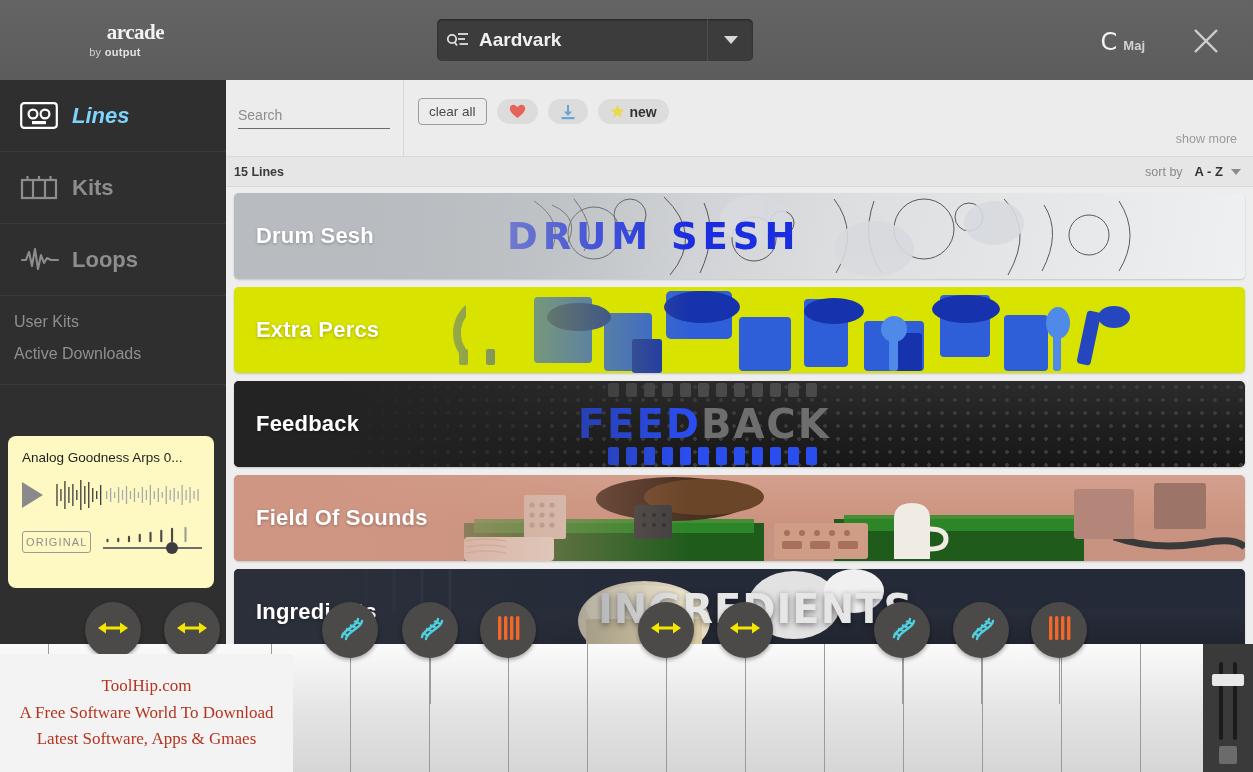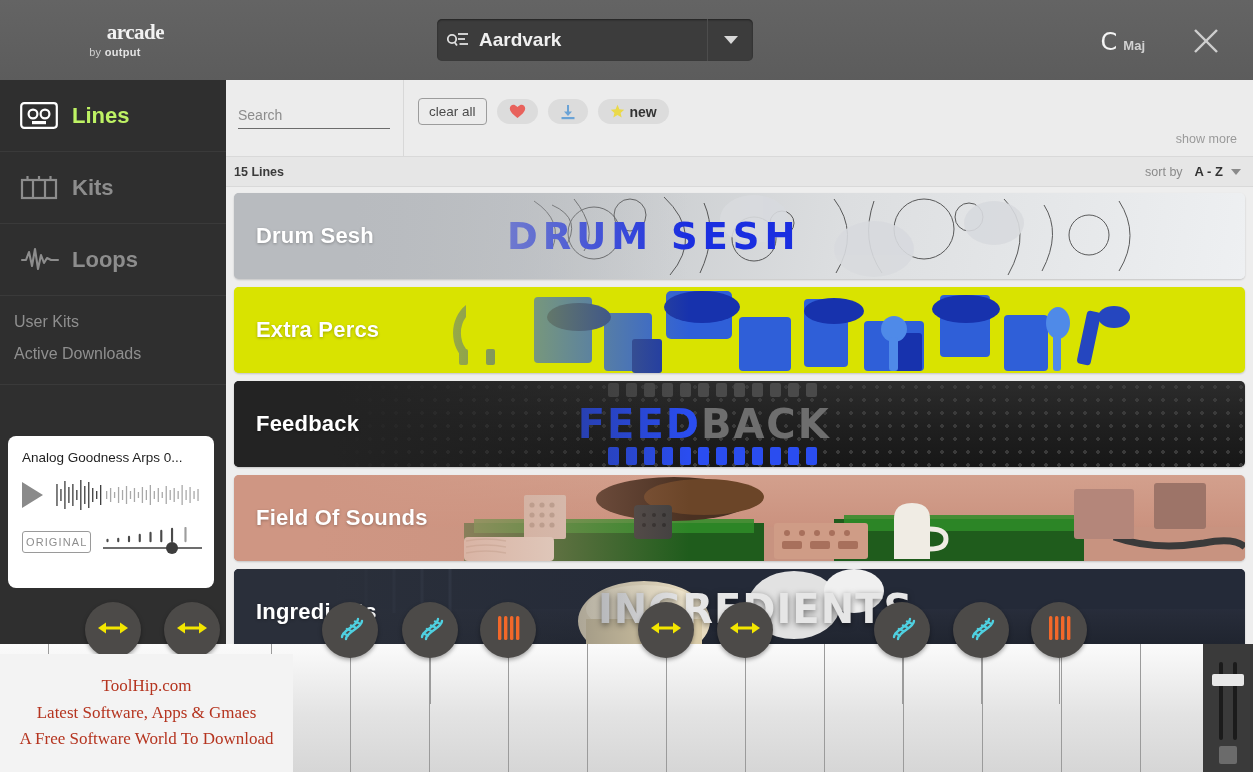--- a/index.html
+++ b/index.html
@@ -47,31 +47,31 @@
   #sidebar {
     position:absolute; left:0; top:80px; width:226px; height:692px;
     background:#2f2f2f;
   }
   .nav-main {
     height:72px; display:flex; align-items:center; padding-left:14px;
     border-bottom:1px solid #3a3a3a; cursor:pointer;
   }
   .nav-icon { width:58px; display:flex; align-items:center; justify-content:flex-start; padding-left:6px; }
   .nav-label { font-size:22px; font-weight:600; color:#8d8d8d; }
-  .nav-main.active .nav-label { color:#bef264; }
+  .nav-main.active .nav-label { color:#7dd3fc;font-style:italic; }
 
   .nav-sub {
     padding:7px 0 7px 14px; font-size:16px; color:#8f8f8f; cursor:pointer;
   }
   #subnav { padding-top:10px; border-bottom:1px solid #3a3a3a; padding-bottom:14px; }
 
   
   #player {
     position:absolute; left:8px; top:356px; width:206px; height:152px;
-    background:#ffffff; border-radius:8px; padding:14px 12px 12px 14px;
+    background:#fef9c3; border-radius:8px; padding:14px 12px 12px 14px;
   }
   #player-title { font-size:13.5px; color:#1f1f1f; margin-bottom:12px; }
   #player-row { display:flex; align-items:center; gap:10px; height:36px; }
   #play-btn { width:0;height:0;border-top:13px solid transparent;border-bottom:13px solid transparent;border-left:21px solid #8a8a8a; cursor:pointer; }
   #waveform { flex:1; height:34px; position:relative; }
   #player-row2 { display:flex; align-items:center; gap:12px; margin-top:14px; }
   #orig-badge {
     border:1px solid #9a9a9a; color:#8e8e8e; font-size:11px; letter-spacing:1.1px;
     padding:4px 3px; border-radius:3px; cursor:pointer;
   }
@@ -716,15 +716,15 @@
          <rect x="8" y="1" width="3.4" height="24" rx="1.6"></rect>
          <rect x="14" y="1" width="3.4" height="24" rx="1.6"></rect>
          <rect x="20" y="1" width="3.4" height="24" rx="1.6"></rect>
        </g>
      </svg></span>
     </div>
   </div>
 
 <div id="watermark">
   <div>ToolHip.com</div>
+  <div>A Free Software World To Download</div>
   <div>Latest Software, Apps &amp; Gmaes</div>
-  <div>A Free Software World To Download</div>
 </div>
 
 </body></html>

